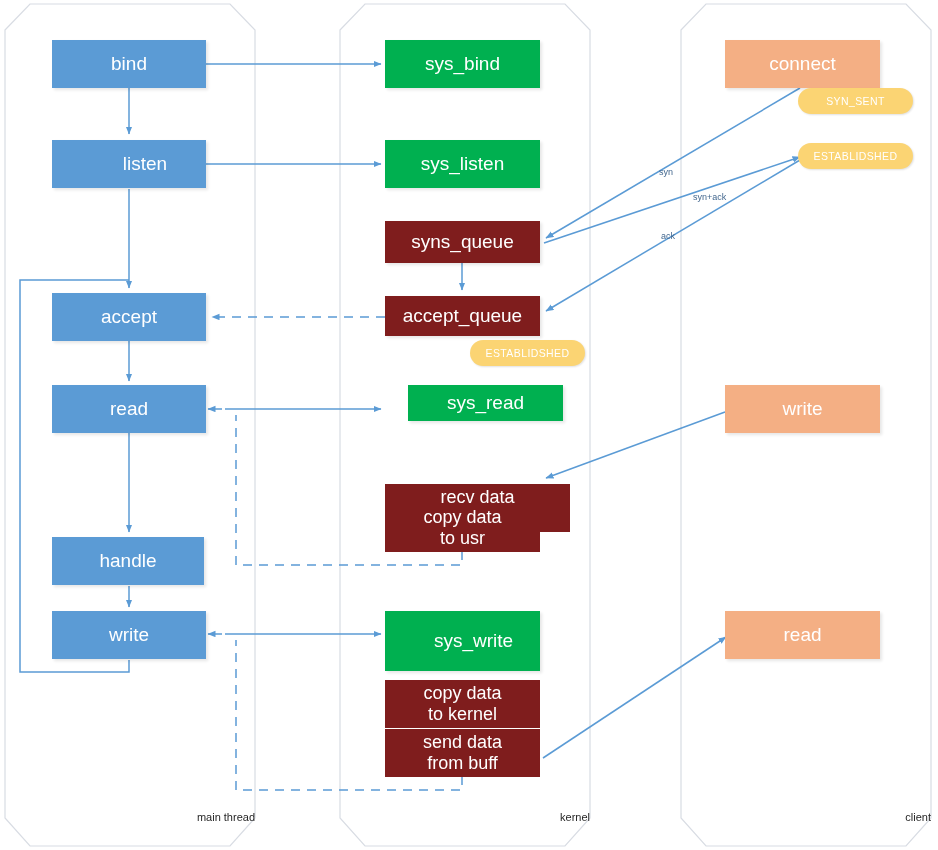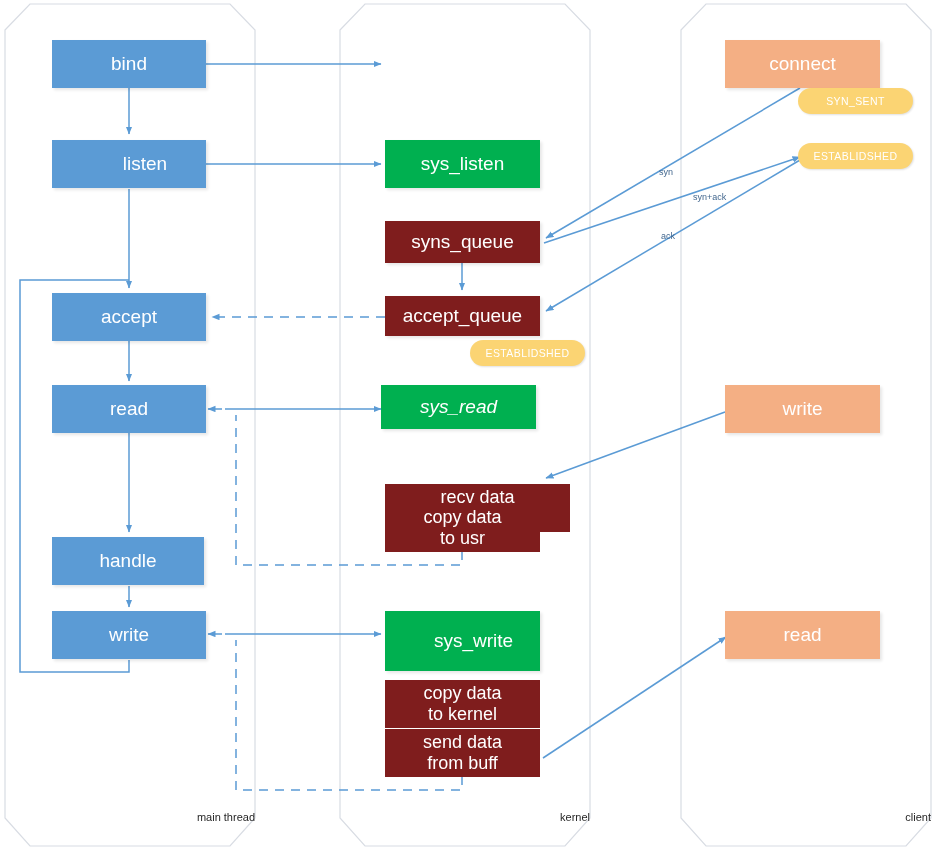--- a/index.html
+++ b/index.html
@@ -80,24 +80,25 @@
     </g>
   </svg>
 
   <div class="node n-blue" style="left:52px;top:40px;width:154px;height:48px;">bind</div>
   <div class="node n-blue" style="left:52px;top:140px;width:154px;height:48px;padding-left:32px;">listen</div>
   <div class="node n-blue" style="left:52px;top:293px;width:154px;height:48px;">accept</div>
   <div class="node n-blue" style="left:52px;top:385px;width:154px;height:48px;">read</div>
   <div class="node n-blue" style="left:52px;top:537px;width:152px;height:48px;">handle</div>
   <div class="node n-blue" style="left:52px;top:611px;width:154px;height:48px;">write</div>
 
+  <div class="node n-green" style="left:385px;top:40px;width:155px;height:48px;">sys_bind</div>
   <div class="node n-green" style="left:385px;top:140px;width:155px;height:48px;">sys_listen</div>
   <div class="node n-teal" style="left:385px;top:221px;width:155px;height:42px;">syns_queue</div>
   <div class="node n-teal" style="left:385px;top:296px;width:155px;height:40px;">accept_queue</div>
-  <div class="node n-green" style="left:381px;top:385px;width:155px;height:44px;font-style:italic;">sys_read</div>
+  <div class="node n-green" style="left:408px;top:385px;width:155px;height:36px;">sys_read</div>
 
   <div class="node n-teal n-stack" style="left:385px;top:455px;width:185px;height:48px;margin-top:29px;">
     <span>recv data</span>
     <span>to buff</span>
   </div>
   <div class="node n-teal n-stack" style="left:385px;top:504px;width:155px;height:48px;">
     <span>copy data</span>
     <span>to usr</span>
   </div>
 

